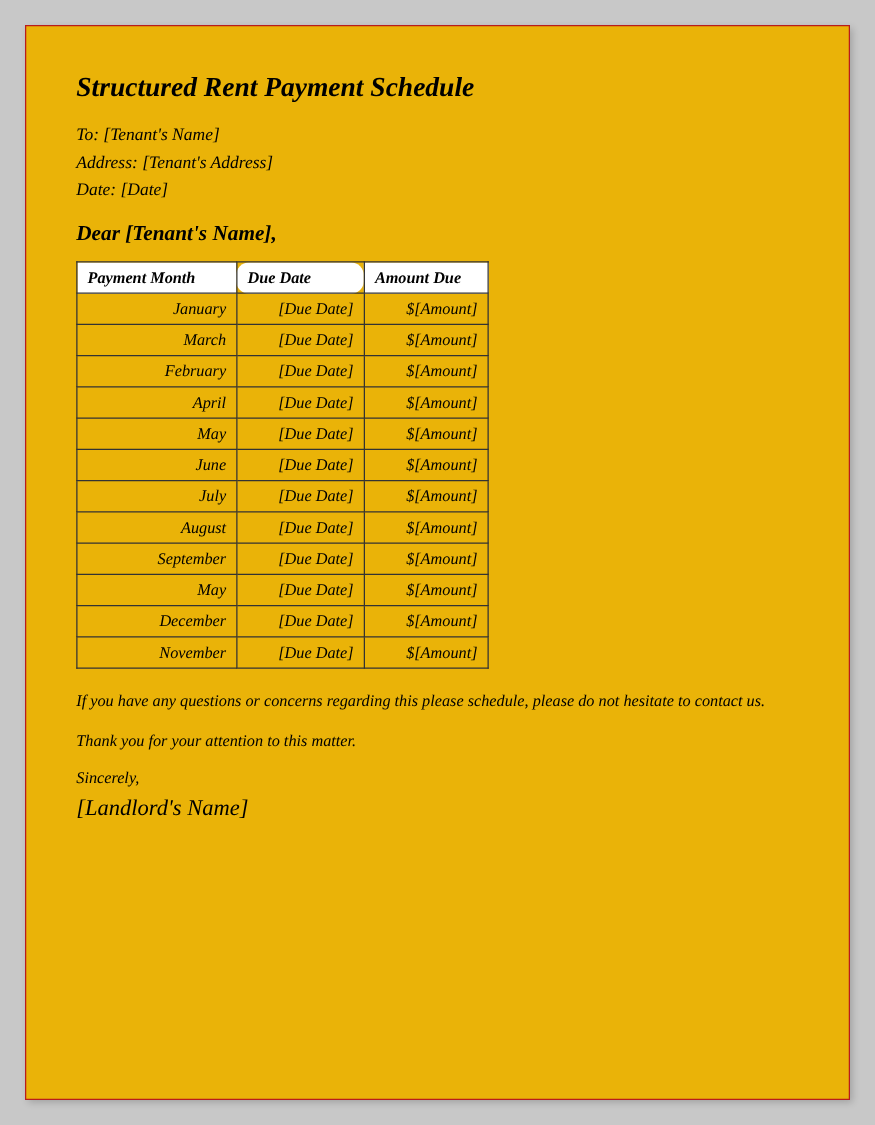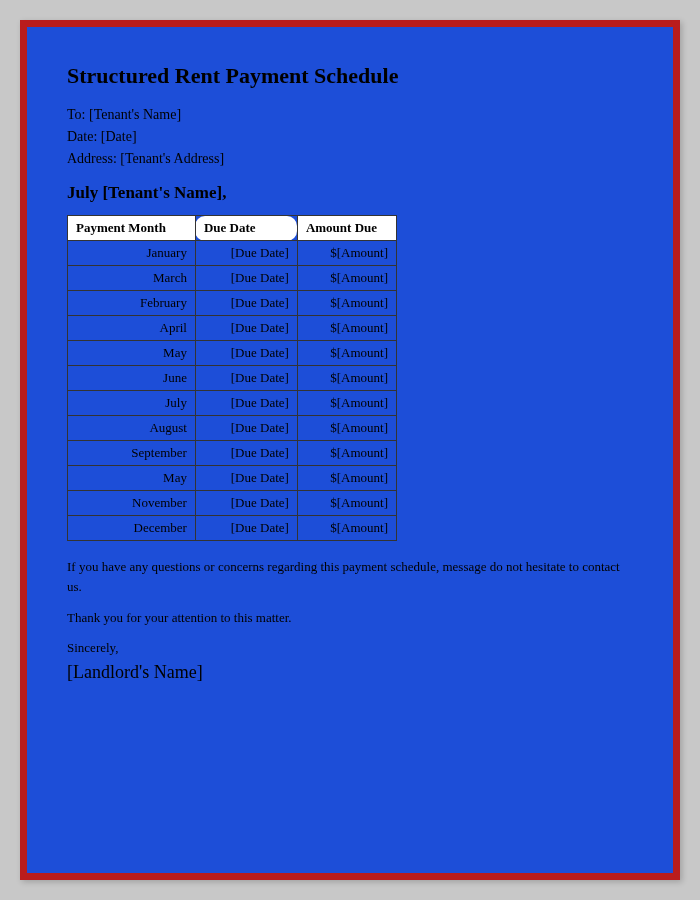--- a/index.html
+++ b/index.html
@@ -12,26 +12,27 @@
       background: #c8c8c8;
       display: flex;
       justify-content: center;
       align-items: flex-start;
       min-height: 900px;
       padding: 20px;
       font-family: Georgia, 'Times New Roman', serif;
     }
 
     .page {
-      background: #1d4ed8;
+      background: #eab308;
       width: 660px;
       min-height: 860px;
       padding: 36px 40px 40px 40px;
-      border: 7px solid #b91c1c;
+      border: 1px solid #b91c1c;
       box-shadow: 2px 2px 6px rgba(0,0,0,0.2);
+      font-style: italic;
     }
 
     .title {
       font-size: 22px;
       font-weight: bold;
       margin-bottom: 18px;
       font-family: Georgia, serif;
     }
 
     .meta-line {
@@ -103,25 +104,25 @@
   </style>
 </head>
 <body>
 
 <div class="page">
 
   <div class="title">Structured Rent Payment Schedule</div>
 
   <div class="meta-line">To: [Tenant's Name]</div>
 
+  <div class="meta-line">Address: [Tenant's Address]</div>
+
   <div class="meta-line">Date: [Date]</div>
 
-  <div class="meta-line">Address: [Tenant's Address]</div>
-
-  <div class="salutation">July [Tenant's Name],</div>
+  <div class="salutation">Dear [Tenant's Name],</div>
 
 
   <table>
     <thead>
       <tr>
         <th class="col-month">Payment Month</th>
         <th class="col-due">Due Date</th>
         <th class="col-amt">Amount Due</th>
       </tr>
     </thead>
@@ -170,33 +171,33 @@
           <td>September</td>
           <td>[Due Date]</td>
           <td>$[Amount]</td>
         </tr>
         <tr>
           <td>May</td>
           <td>[Due Date]</td>
           <td>$[Amount]</td>
         </tr>
         <tr>
+          <td>December</td>
+          <td>[Due Date]</td>
+          <td>$[Amount]</td>
+        </tr>
+        <tr>
           <td>November</td>
-          <td>[Due Date]</td>
-          <td>$[Amount]</td>
-        </tr>
-        <tr>
-          <td>December</td>
           <td>[Due Date]</td>
           <td>$[Amount]</td>
         </tr>
       </tbody>
   </table>
 
-  <div class="footer-text">If you have any questions or concerns regarding this payment schedule, message do not hesitate to contact us.</div>
+  <div class="footer-text">If you have any questions or concerns regarding this please schedule, please do not hesitate to contact us.</div>
 
   <div class="footer-text">Thank you for your attention to this matter.</div>
 
   <div class="closing">Sincerely,</div>
 
   <div class="signature">[Landlord's Name]</div>
 
 </div>
 
 </body></html>

